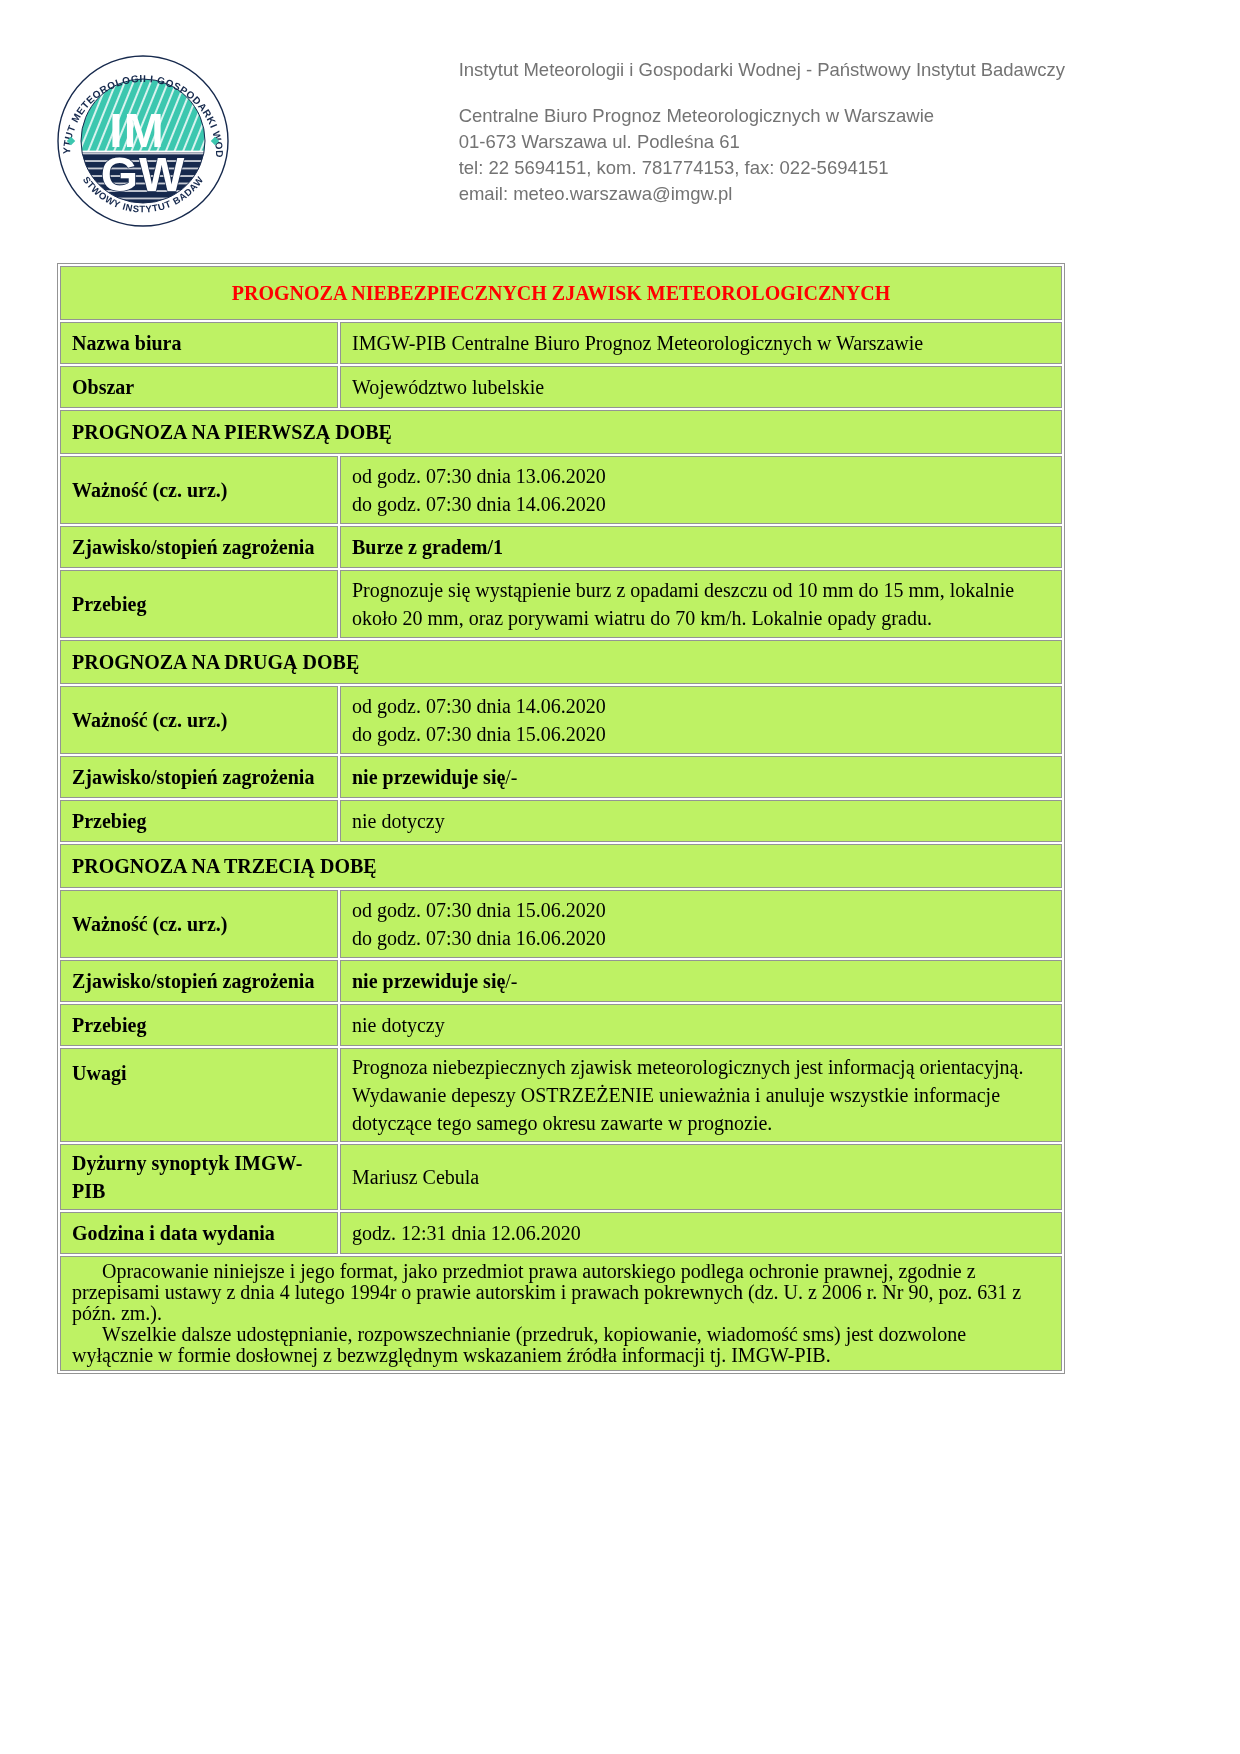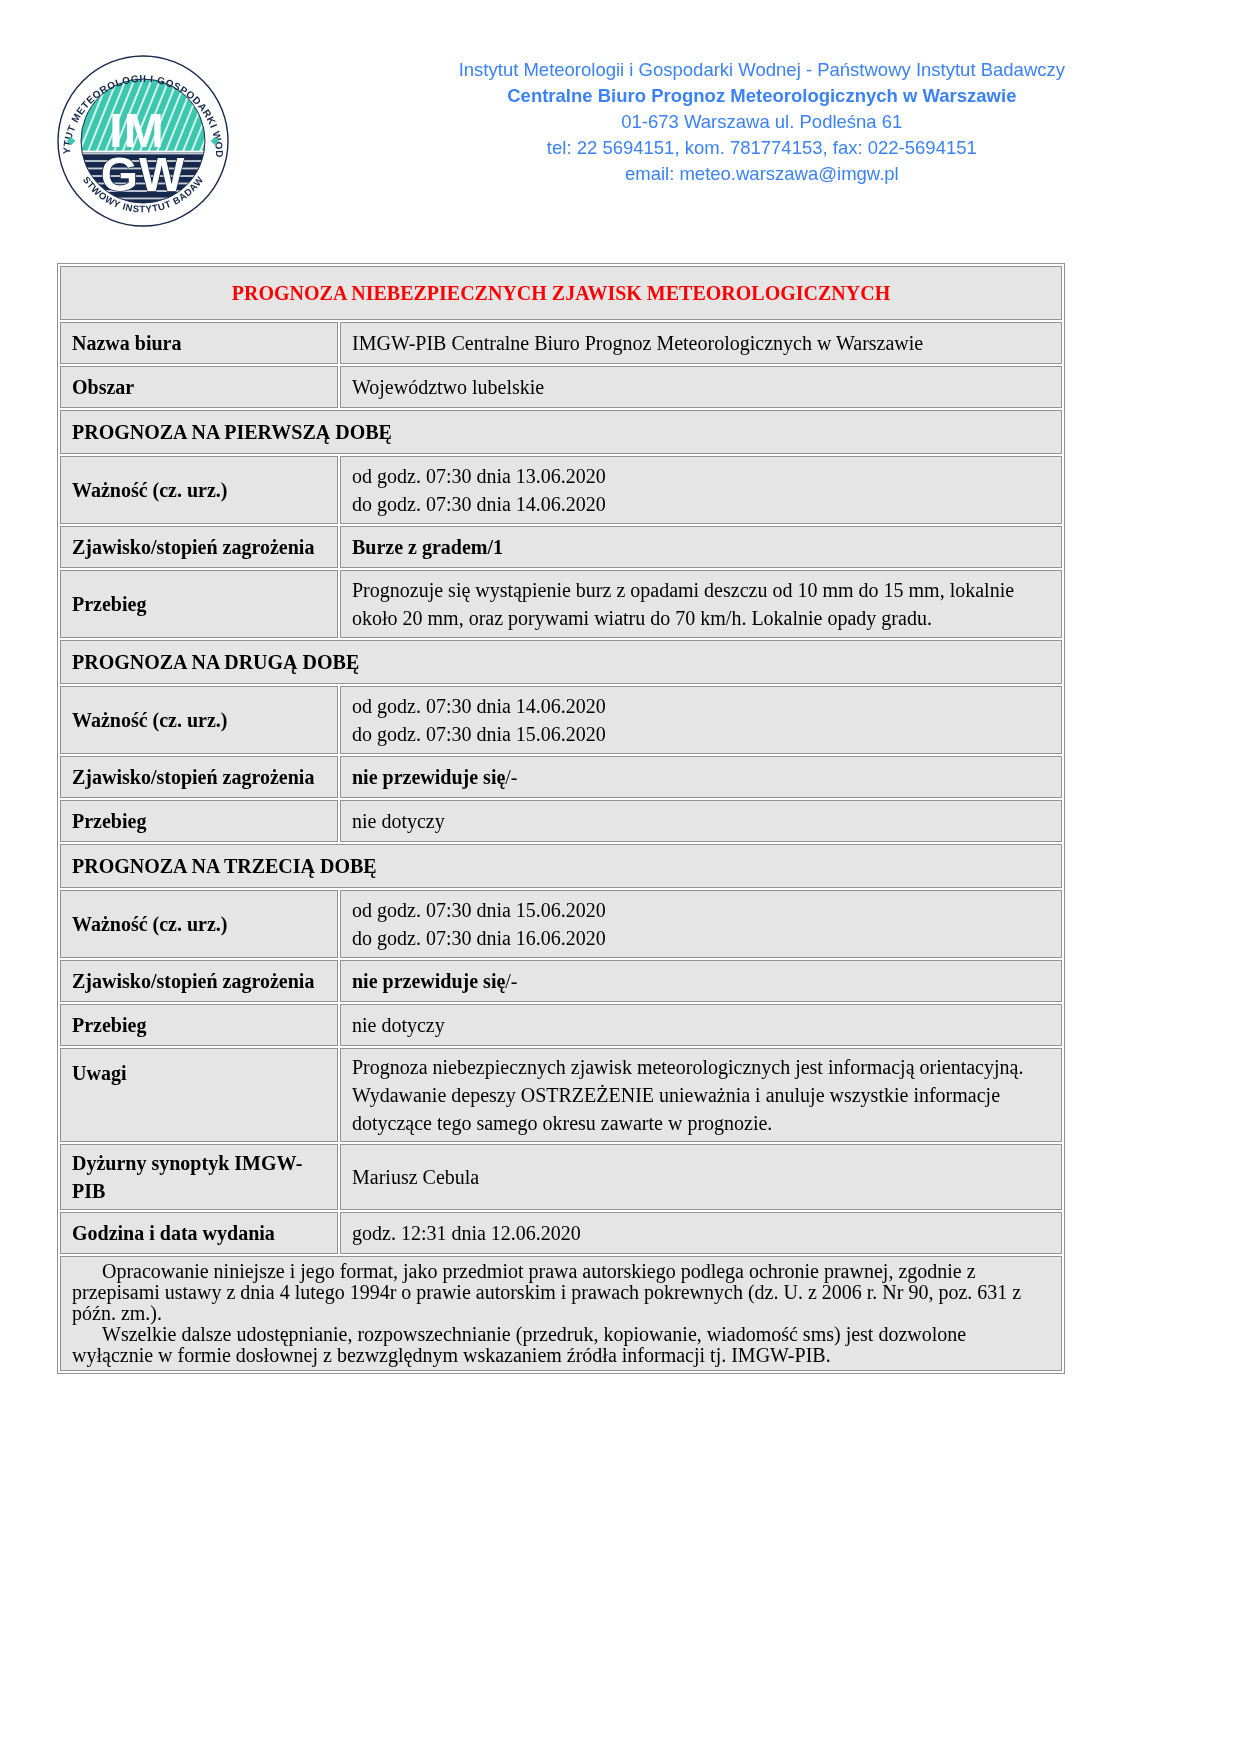--- a/index.html
+++ b/index.html
@@ -3,30 +3,30 @@
 <meta charset="utf-8">
 <style>
   html,body{margin:0;padding:0;background:#fff;}
   body{width:1240px;height:1754px;overflow:hidden;color:#000;
        font-family:"Liberation Serif","DejaVu Serif",serif;}
   .page{padding:55px 0 0 57px;width:1008px;}
 
   
   .letterhead{display:flex;width:1008px;}
   .logo{width:172px;height:172px;flex:none;}
-  .org{margin-left:auto;text-align:center;padding-top:2px;
+  .org{margin-left:auto;text-align:left;padding-top:2px;
        font-family:"Liberation Sans","DejaVu Sans",sans-serif;
-       font-size:18.5px;line-height:26px;color:#3b82f6;}
-  .org .bold{font-weight:bold;}
+       font-size:18.5px;line-height:26px;color:#737373;}
+  .org .bold{font-weight:normal;margin-top:20px;}
 
   
   table.forecast{margin-top:36px;width:1008px;background:#fff;
        border-collapse:separate;border-spacing:2px;border:1px solid #949494;}
   table.forecast td{border:1px solid #949494;padding:4px 11px;
-       font-size:20px;line-height:28px;vertical-align:middle;background:#e5e5e5;}
+       font-size:20px;line-height:28px;vertical-align:middle;background:#bef264;}
   td.lbl{font-weight:bold;width:254px;}
   td.title-cell{color:#ff0000;font-weight:bold;text-align:center;
        font-size:22px;height:44px;}
   td.sec{font-weight:bold;text-align:left;height:34px;}
   td.tall{height:58px;}
   td.phen .bold{font-weight:bold;}
   td.h1{height:32px;}
   td.footer-cell{padding:9px 13px;font-size:19.5px;}
   td.footer-cell p{margin:0;text-indent:30px;line-height:21px;}
 </style>

